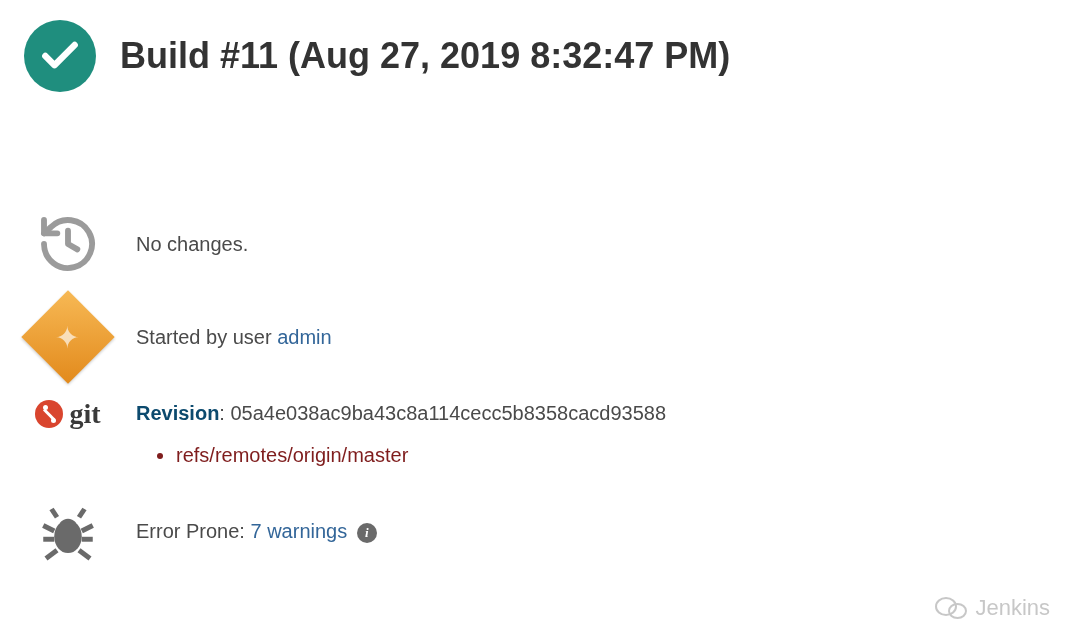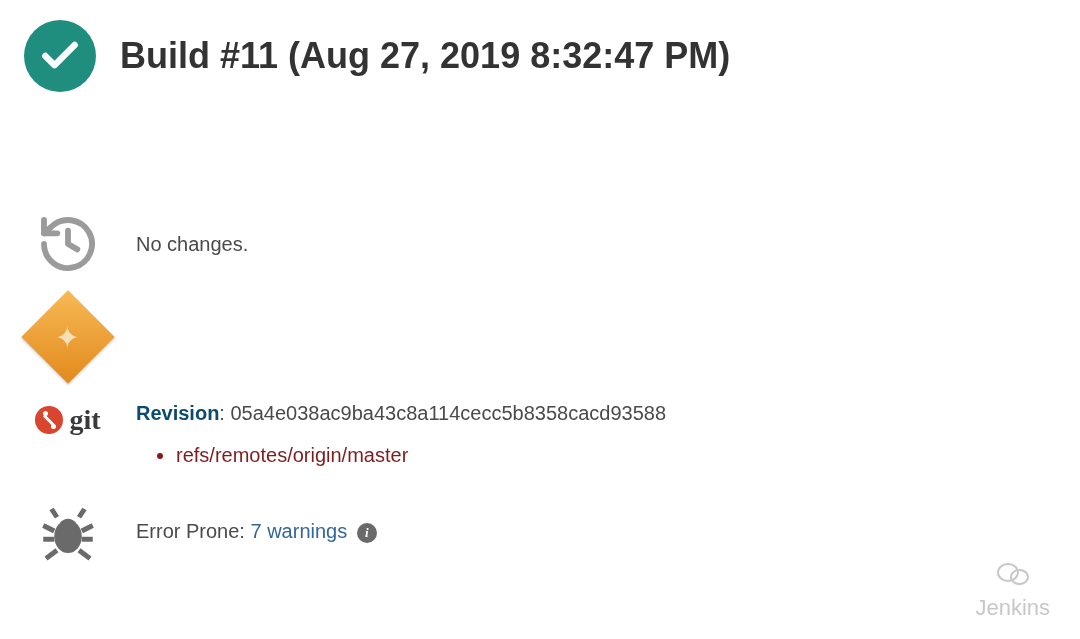--- a/index.html
+++ b/index.html
@@ -137,21 +137,20 @@
     .watermark {
       position: absolute;
       bottom: 18px;
       right: 30px;
       display: flex;
       align-items: center;
       gap: 8px;
       color: #b0b0b0;
       font-size: 22px;
       opacity: 0.7;
-      flex-direction: column;
     }
     .wechat-icon {
       width: 32px;
       height: 26px;
       position: relative;
     }
     .wechat-icon::before, .wechat-icon::after {
       content: "";
       position: absolute;
       border-radius: 50%;
@@ -190,24 +189,27 @@
     </div>
     <div class="text-cell">No changes.</div>
   </div>
 
   <div class="row">
     <div class="icon-cell">
       <div class="gear-diamond">
           <span class="gear-inner">✦</span>
         </div>
     </div>
+    <div class="text-cell">
+      <span>Started by user </span><a href="#">admin</a>
+    </div>
   </div>
 
   <div class="row align-top">
-    <div class="icon-cell" style="margin-top:6px;">
+    <div class="icon-cell" style="">
       <div class="git-row">
         <div class="git-dot">
             <div class="git-dot-line"></div>
           </div>
         <span class="git-text">git</span>
       </div>
     </div>
     <div class="text-cell">
       <div>
         <strong>Revision</strong><span>: </span><span>05a4e038ac9ba43c8a114cecc5b8358cacd93588</span>

